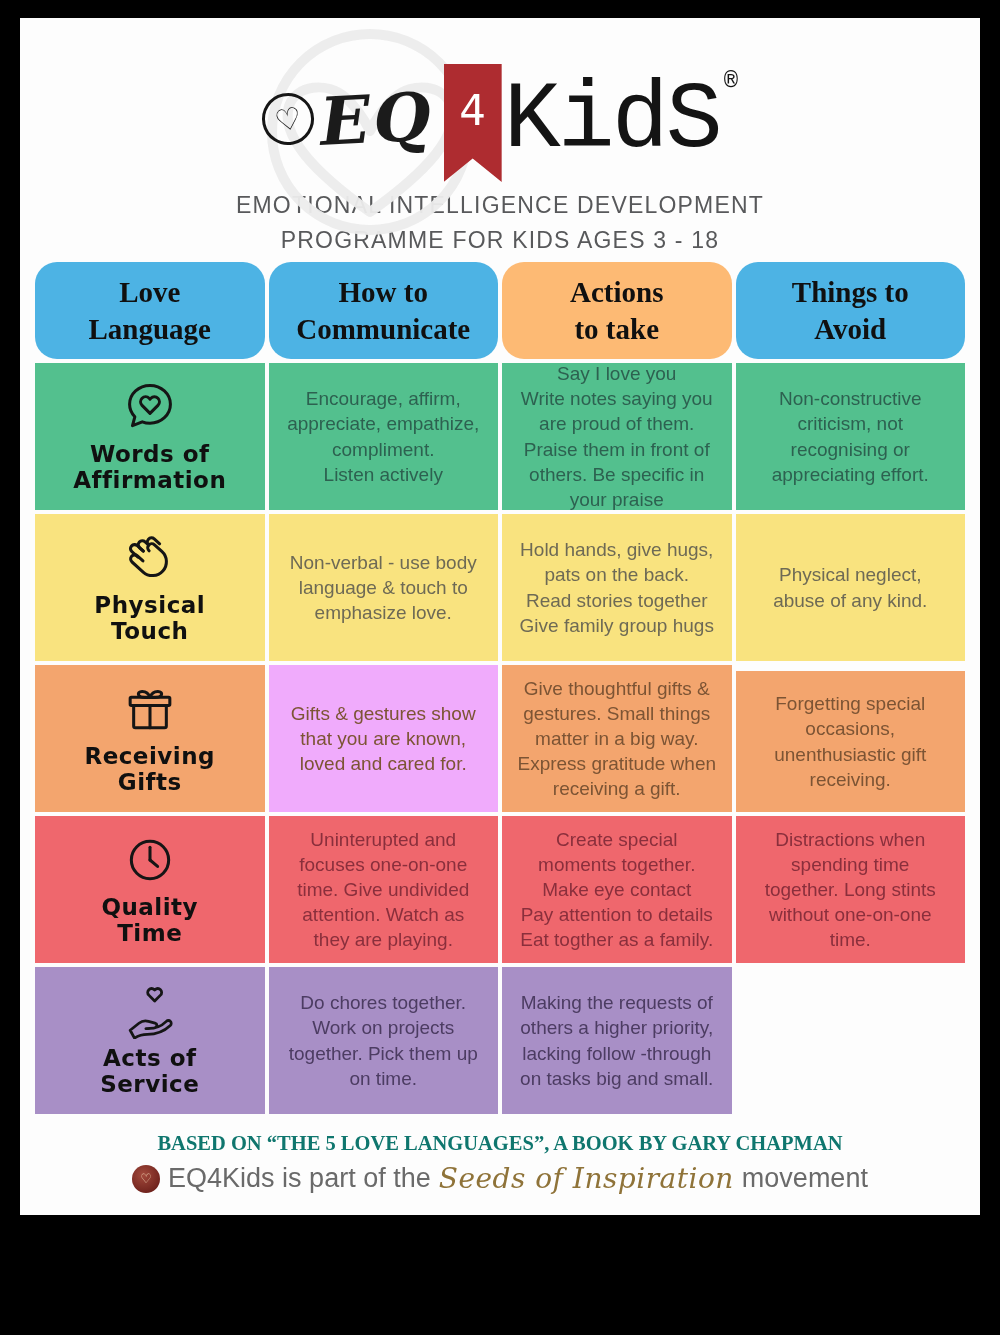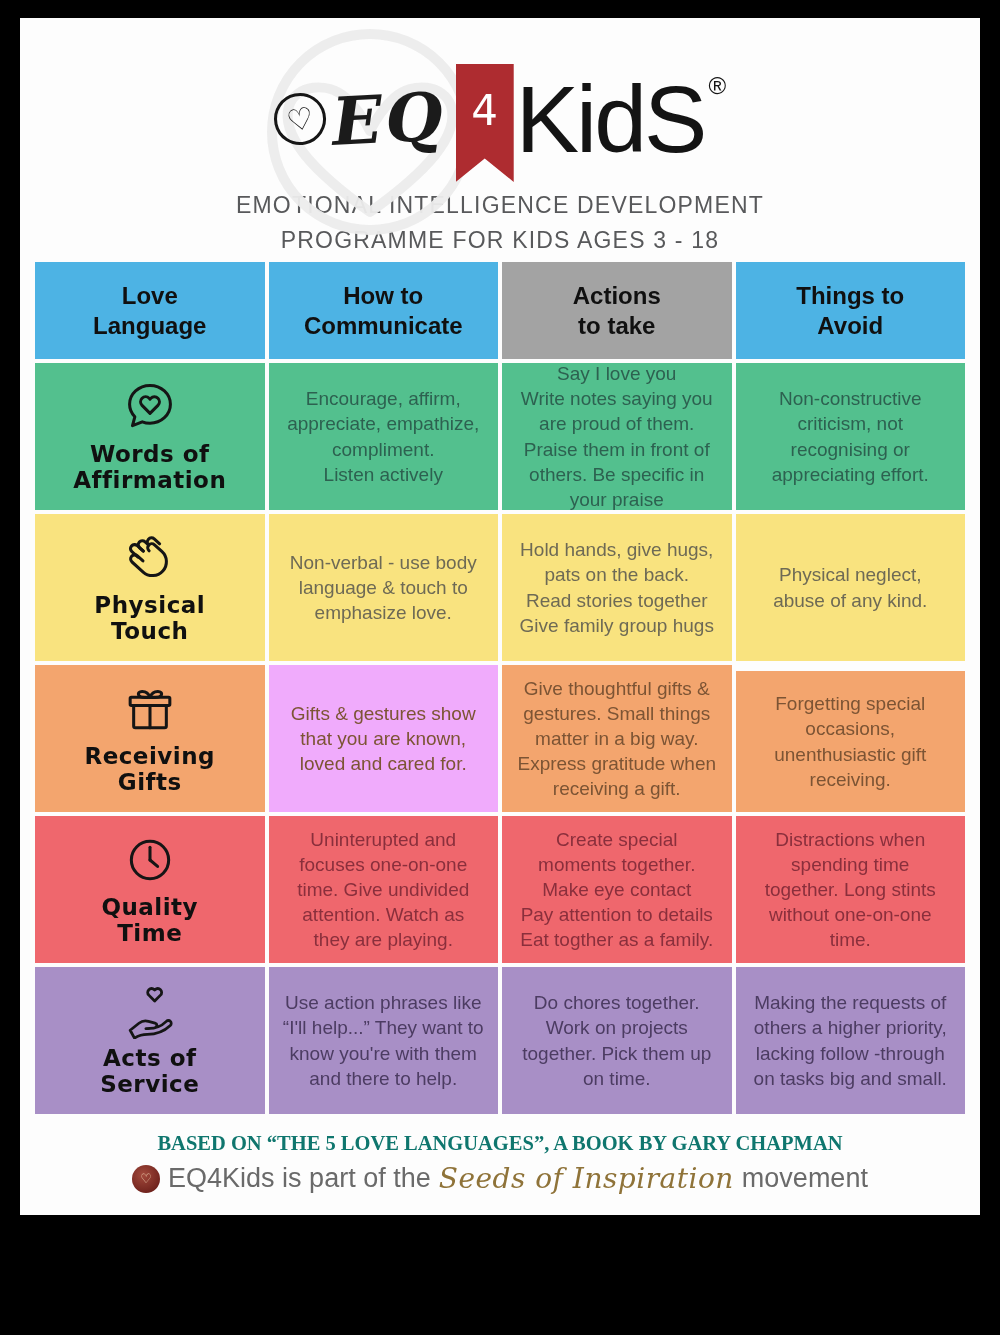--- a/index.html
+++ b/index.html
@@ -9,28 +9,28 @@
   .poster { position:absolute; left:20px; top:18px; width:960px; height:1197px; background:#fdfdfd; }
 
   
   .logo-area { position:relative; height:232px; }
   .watermark { position:absolute; left:165px; top:2px; opacity:.95; }
   .logo-row { position:relative; display:flex; align-items:center; justify-content:center; padding-top:42px; }
   .circle-heart { width:52px; height:52px; border:3.5px solid #161616; border-radius:50%; display:flex; align-items:center; justify-content:center; font-size:30px; color:#161616; transform:rotate(-12deg); margin-right:6px; font-family:"DejaVu Sans", sans-serif; }
   .eq-text { font-family:"DejaVu Serif", serif; font-style:italic; font-size:66px; font-weight:bold; color:#1b1b1b; letter-spacing:3px; transform:rotate(-3deg); margin-right:10px; }
   .flag { position:relative; width:58px; height:118px; clip-path:polygon(0 0,100% 0,100% 100%,50% 80%,0 100%); display:flex; justify-content:center; margin-right:2px; top:4px; }
   .flag-num { color:#fff; font-family:"DejaVu Sans", sans-serif; font-size:42px; margin-top:22px; }
-  .kids-text { font-family:Liberation Sans, sans-serif; font-size:95px; color:#141414; letter-spacing:-3px; line-height:1; }
+  .kids-text { font-family:Liberation Mono, monospace; font-size:95px; color:#141414; letter-spacing:-3px; line-height:1; }
   .reg-mark { font-size:24px; vertical-align:58px; letter-spacing:0; margin-left:4px; }
   .subtitle { text-align:center; margin-top:10px; color:#58595b; font-size:23px; letter-spacing:1.2px; line-height:1.5; }
 
   
   .lang-table { width:930px; margin:12px auto 0; display:grid; grid-template-columns:repeat(4,1fr); grid-template-rows:97px repeat(5,147px); gap:4px; }
   .cell { display:flex; align-items:center; justify-content:center; text-align:center; white-space:pre-line; }
-  .head-cell { font-family:Liberation Sans, sans-serif; font-weight:bold; font-size:24px; color:#101010; line-height:1.25; }
+  .head-cell { font-family:Liberation Serif, serif; font-weight:bold; font-size:29px; color:#101010; line-height:1.25;border-radius:22px; }
   .label-cell { flex-direction:column; gap:7px; }
   .label-text { font-family:"DejaVu Sans", sans-serif; font-weight:bold; font-size:23px; color:#101010; line-height:1.12; letter-spacing:.5px; }
   .body-cell { font-size:19px; line-height:1.32; padding:0 10px; font-weight:normal; }
   .row-icon { display:block; }
 
   
   .footer { margin-top:18px; text-align:center; }
   .footer-line1 { font-family:Liberation Serif, serif; font-weight:bold; font-size:20.5px; color:#0f766e; }
   .footer-line2 { margin-top:7px; display:flex; align-items:center; justify-content:center; gap:8px; font-size:27px; color:#6a6a6a; }
   .badge { width:28px; height:28px; border-radius:50%; background:radial-gradient(circle at 40% 35%, #a34a3c, #5e1512); display:inline-flex; align-items:center; justify-content:center; color:#e8c7a8; font-size:13px; font-family:"DejaVu Sans", sans-serif; }
@@ -61,21 +61,21 @@
       <div>PROGRAMME FOR KIDS AGES 3 - 18</div>
     </div>
   </div>
 
   <div class="lang-table">
 
     <div class="cell head-cell" style="background-color: rgb(77, 179, 228);">Love
 Language</div>
     <div class="cell head-cell" style="background-color: rgb(77, 179, 228);">How to
 Communicate</div>
-    <div class="cell head-cell" style="background-color: #a3a3a3;">Actions
+    <div class="cell head-cell" style="background-color: #fdba74;">Actions
 to take</div>
     <div class="cell head-cell" style="background-color: rgb(77, 179, 228);">Things to
 Avoid</div>
 
     <div class="cell label-cell" style="background-color: rgb(83, 192, 142);">
       <svg class="row-icon" width="56" height="56" viewBox="0 0 48 48" fill="none" stroke="#151515" stroke-width="2.6" stroke-linecap="round" stroke-linejoin="round">
         <path d="M24 5.5c9.6 0 17.5 7.2 17.5 16.2S33.6 37.9 24 37.9c-2.3 0-4.6-.4-6.6-1.2L9 40l2-7.6c-2.8-2.9-4.5-6.6-4.5-10.7C6.5 12.7 14.4 5.5 24 5.5z"></path>
         <path d="M24 29.5l-6.8-6.9a4.3 4.3 0 0 1 6.1-6.1l.7.7.7-.7a4.3 4.3 0 0 1 6.1 6.1z"></path>
       </svg>
       <span class="label-text">Words of
@@ -168,24 +168,20 @@
 time.</div>
 
     <div class="cell label-cell" style="background-color: rgb(168, 143, 198);">
       <svg class="row-icon" width="56" height="56" viewBox="0 0 48 48" fill="none" stroke="#151515" stroke-width="2.4" stroke-linecap="round" stroke-linejoin="round">
         <path d="M28 15.5l-5-5.1a3.3 3.3 0 0 1 4.7-4.7l.3.3.3-.3a3.3 3.3 0 0 1 4.7 4.7z"></path>
         <path d="M7 40.5l7.5-6c2.3-1.8 5.3-2.4 8.2-1.6l5.6 1.5c2.4.7 2 4-1 4.2l-6.8.5c6.5.4 13-1.7 17.5-6.2 1-1 2.6-1 3.5 0 .9 1 .9 2.6-.1 3.5-5.3 5-12.4 7.6-19.7 7.6-3.9 0-7.7 1.1-11 3.2z"></path>
       </svg>
       <span class="label-text">Acts of
 Service</span>
     </div>
-    <div class="cell body-cell" style="background-color: rgb(168, 143, 198); color: rgb(76, 60, 98);">Use action phrases like
-“I'll help...” They want to
-know you're with them
-and there to help.</div>
     <div class="cell body-cell" style="background-color: rgb(168, 143, 198); color: rgb(76, 60, 98);">Do chores together.
 Work on projects
 together. Pick them up
 on time.</div>
     <div class="cell body-cell" style="background-color: rgb(168, 143, 198); color: rgb(76, 60, 98);">Making the requests of
 others a higher priority,
 lacking follow -through
 on tasks big and small.</div>
 
   </div>

